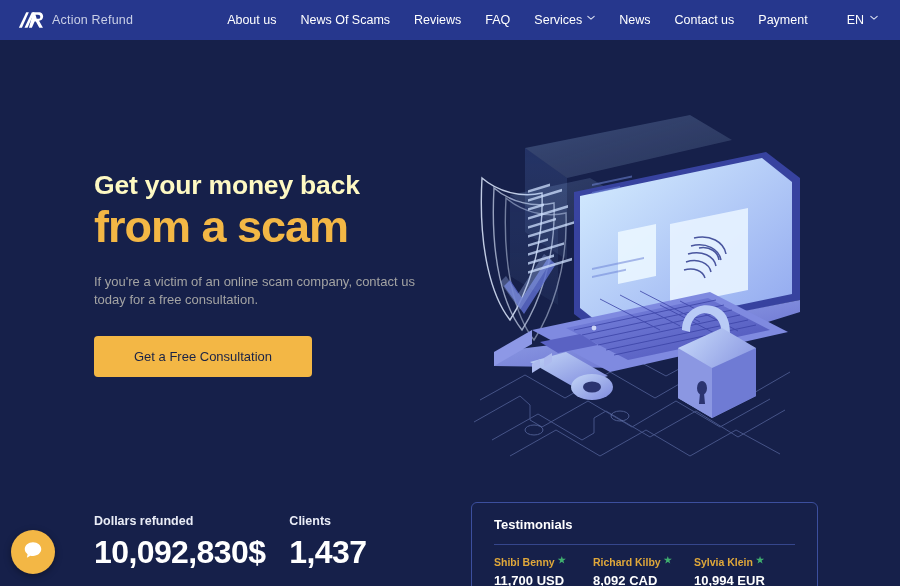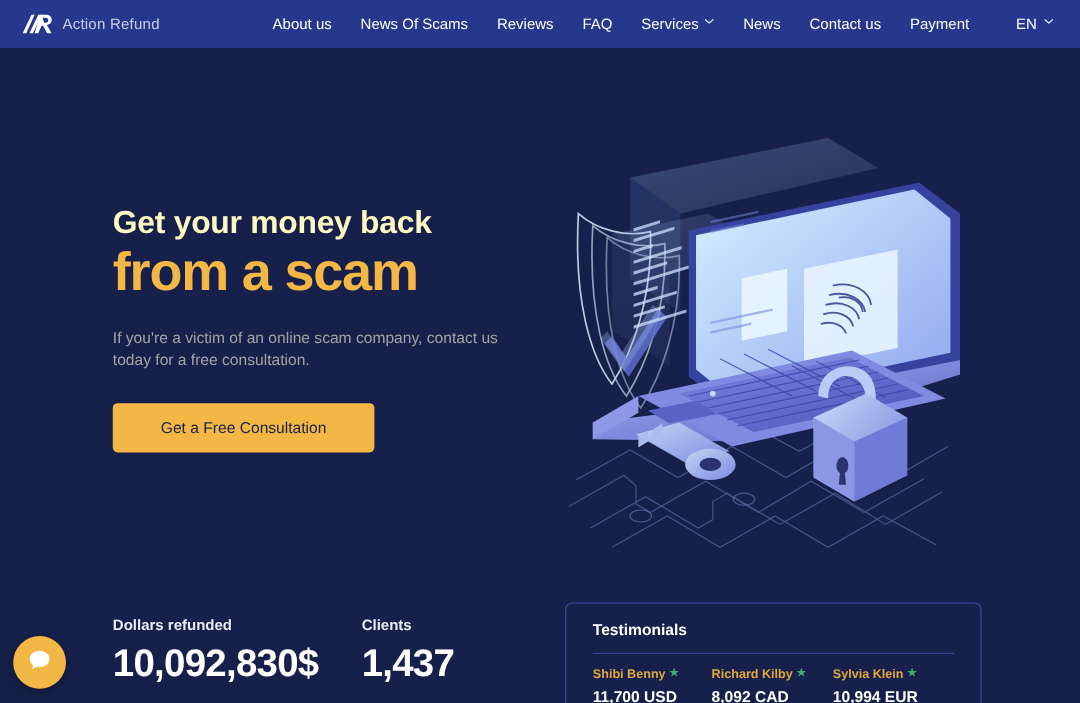--- a/index.html
+++ b/index.html
@@ -73,21 +73,21 @@
   }
 
   
   .hero-art{
     position:absolute;left:470:0;left:470px;top:60px;
     width:330px;height:360px;z-index:5;pointer-events:none;
   }
 
   
   .stats{
-    position:absolute;left:94px;top:474px;display:flex;gap:12px;z-index:10;
+    position:absolute;left:94px;top:474px;display:flex;gap:0;z-index:10;
   }
   .stat{margin-right:24px;}
   .stat:nth-child(2){margin-left:0;}
   .stat-label{font-size:12.5px;color:#e9ecf6;font-weight:bold;}
   .stat-value{
     font-size:32px;font-weight:bold;color:#ffffff;margin-top:8px;
     letter-spacing:-.6px;line-height:1;
   }
   .stat-clients{margin-left:194px;}
 

